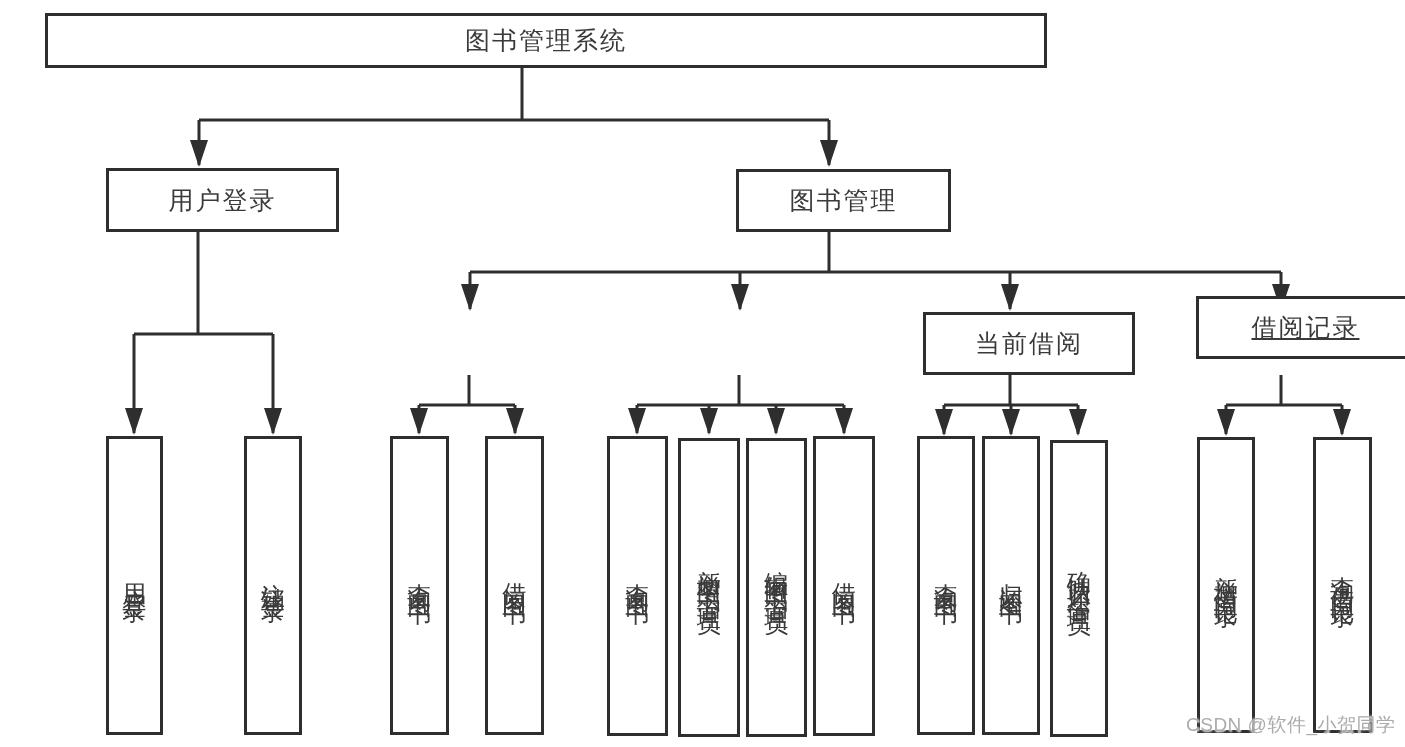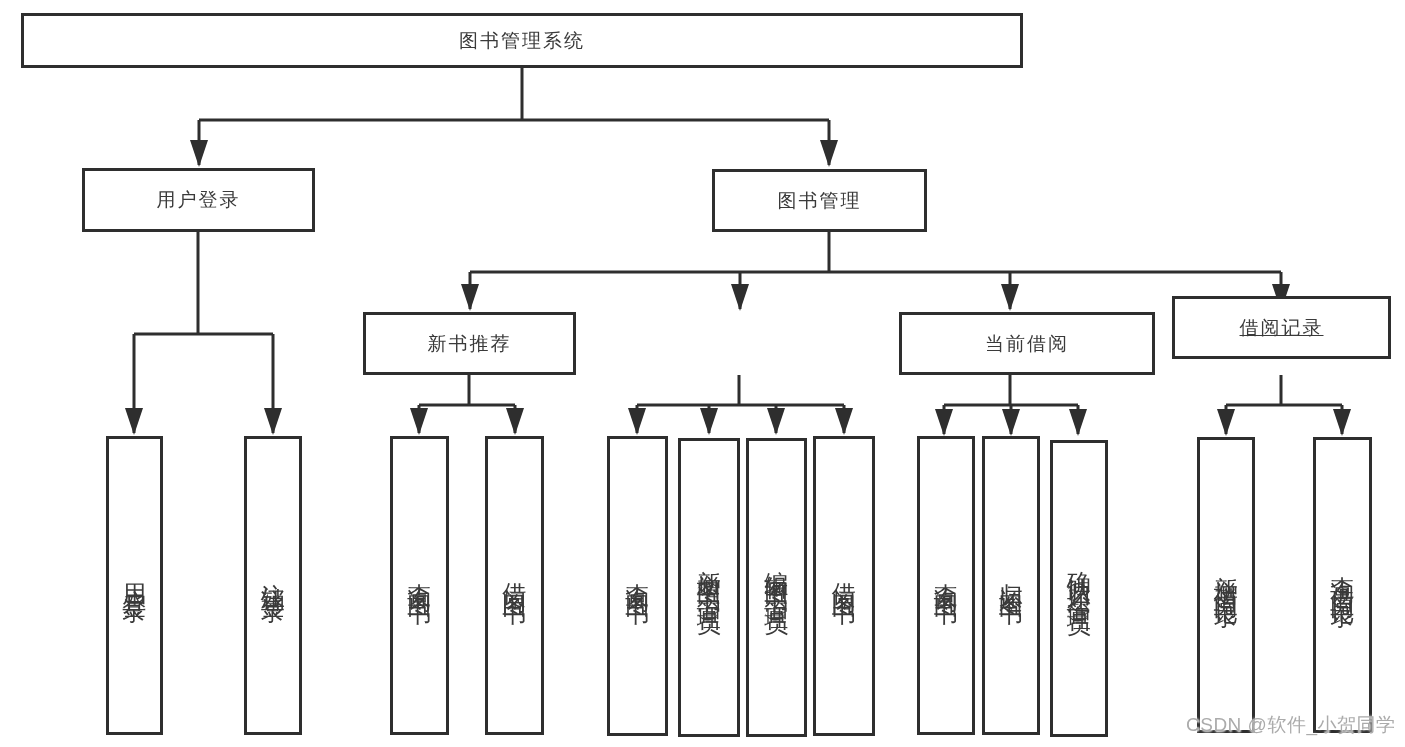--- a/index.html
+++ b/index.html
@@ -40,23 +40,24 @@
     position: absolute;
     background: var(--background);
     border: 3px solid var(--line);
     color: var(--text);
     z-index: 2;
     display: flex;
     align-items: center;
     justify-content: center;
   }
   .box.h {
-    font-size: 19px;
+    font-size: 25px;
     letter-spacing: 2px;
     white-space: nowrap;
+    margin-left: 24px;
   }
   .box.v {
     writing-mode: vertical-rl;
     text-orientation: mixed;
     font-size: 24px;
     line-height: 1.15;
     letter-spacing: 6px;
   }
   .box.v .vtext {
     display: inline-block;
@@ -128,22 +129,21 @@
       <polygon class="ahead" points="1217,409 1235,409 1226,436"></polygon>
       <polygon class="ahead" points="1333,409 1351,409 1342,436"></polygon>
     </g>
   </svg>
 
   <div class="box h" style="left:21px; top:13px; width:1002px; height:55px;">图书管理系统</div>
 
   <div class="box h" style="left:82px; top:168px; width:233px; height:64px;">用户登录</div>
   <div class="box h" style="left:712px; top:169px; width:215px; height:63px;">图书管理</div>
 
-  <div class="box h" style="left:363px; top:312px; width:213px; height:63px;">新书推荐</div>
-  <div class="box h" style="left:899px; top:312px; width:256px; height:63px;">当前借阅</div>
+  <div class="box h" style="left:899px; top:312px; width:212px; height:63px;">当前借阅</div>
   <div class="box h" style="left:1172px; top:296px; width:219px; height:63px;text-decoration:underline;">借阅记录</div>
 
   <div class="box v" style="left:106px; top:436px; width:57px; height:299px;">
     <span class="vtext">用户登录</span>
   </div>
   <div class="box v" style="left:244px; top:436px; width:58px; height:299px;">
     <span class="vtext">注销登录</span>
   </div>
 
   <div class="box v" style="left:390px; top:436px; width:59px; height:299px;">

